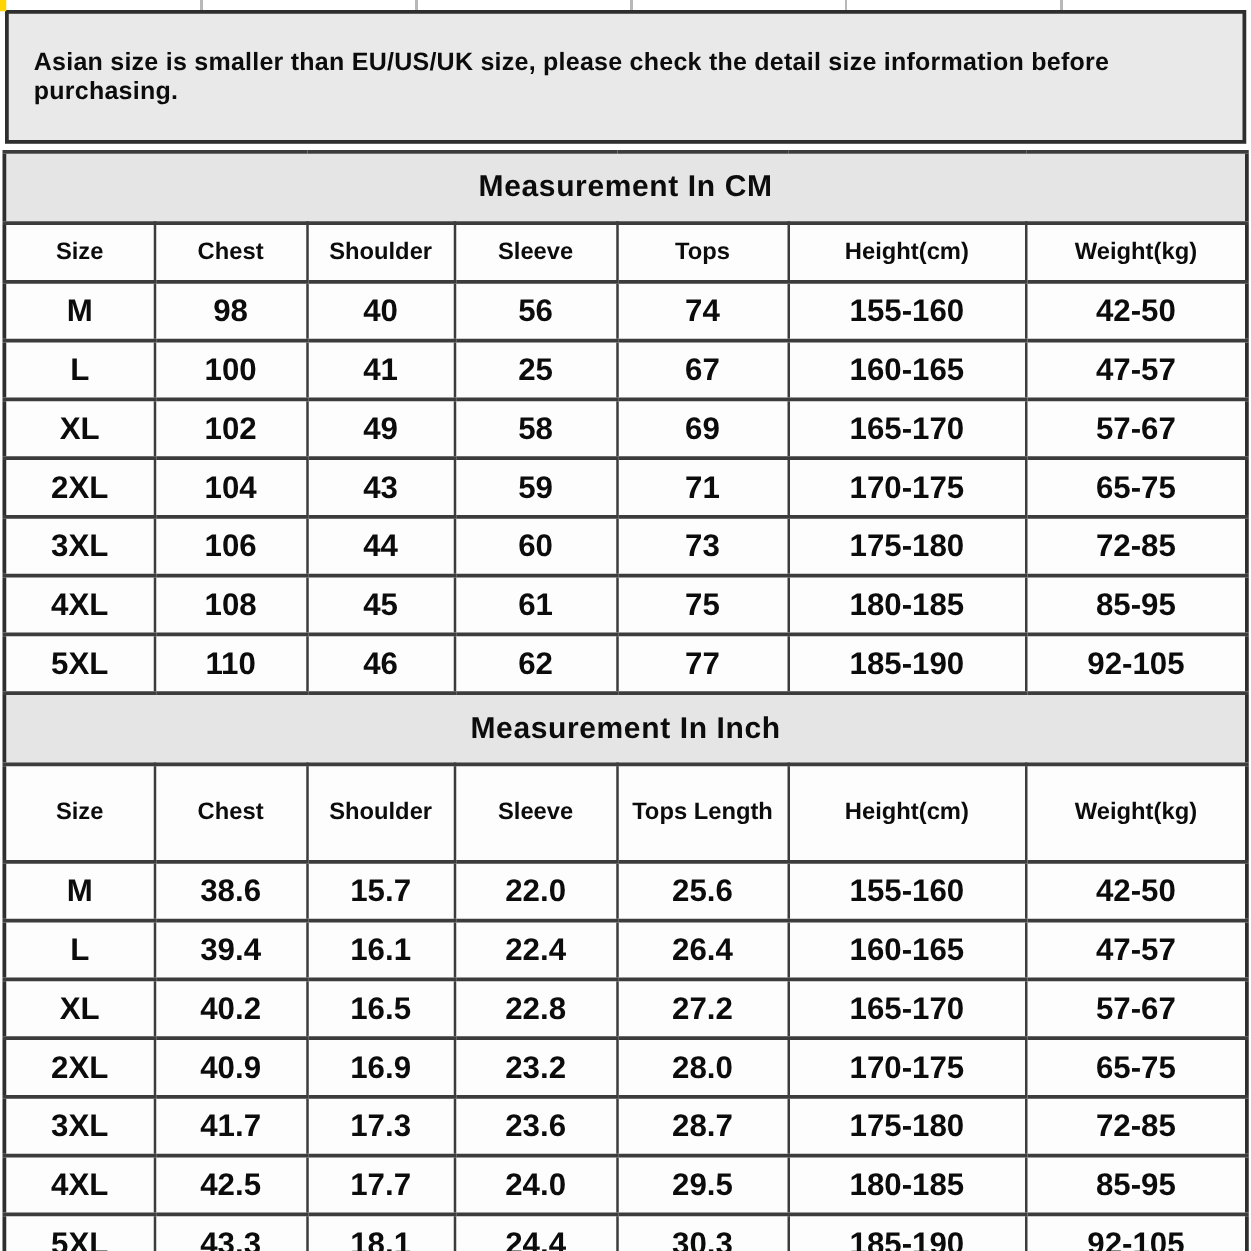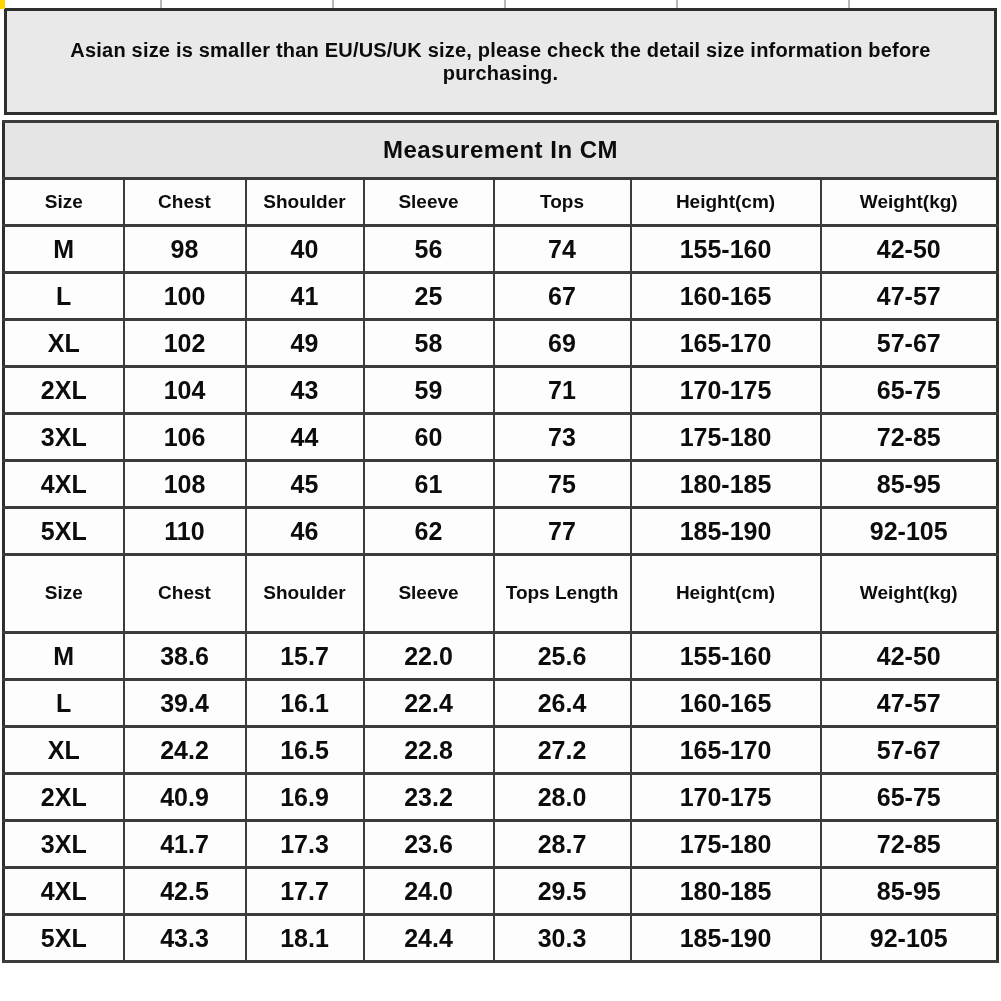--- a/index.html
+++ b/index.html
@@ -43,21 +43,20 @@
     box-sizing: border-box;
     background: #e9e9e9;
     border: 3px solid #2e2e2e;
     display: flex;
     align-items: center;
     justify-content: center;
   }
   .notice-box span {
     font-size: 20px;
     letter-spacing: 0.2px;
-    text-align: center;
     padding: 0 20px;
   }
   .table-gap { height: 5px; }
   table.size-table {
     border-collapse: collapse;
     table-layout: fixed;
     margin: 0 auto;
     width: 994px;
     background: #fdfdfd;
     border: 3px solid #2e2e2e;
@@ -197,20 +196,23 @@
           <td>110</td>
           <td>46</td>
           <td>62</td>
           <td>77</td>
           <td>185-190</td>
           <td>92-105</td>
         </tr>
       </tbody>
 
     <tbody>
+      <tr class="title-row">
+        <th colspan="7">Measurement In Inch</th>
+      </tr>
       <tr class="header-row inch">
           <th>Size</th>
           <th>Chest</th>
           <th>Shoulder</th>
           <th>Sleeve</th>
           <th>Tops Length</th>
           <th>Height(cm)</th>
           <th>Weight(kg)</th>
         </tr>
     </tbody>
@@ -228,21 +230,21 @@
           <td>L</td>
           <td>39.4</td>
           <td>16.1</td>
           <td>22.4</td>
           <td>26.4</td>
           <td>160-165</td>
           <td>47-57</td>
         </tr>
         <tr>
           <td>XL</td>
-          <td>24.2</td>
+          <td>40.2</td>
           <td>16.5</td>
           <td>22.8</td>
           <td>27.2</td>
           <td>165-170</td>
           <td>57-67</td>
         </tr>
         <tr>
           <td>2XL</td>
           <td>40.9</td>
           <td>16.9</td>

